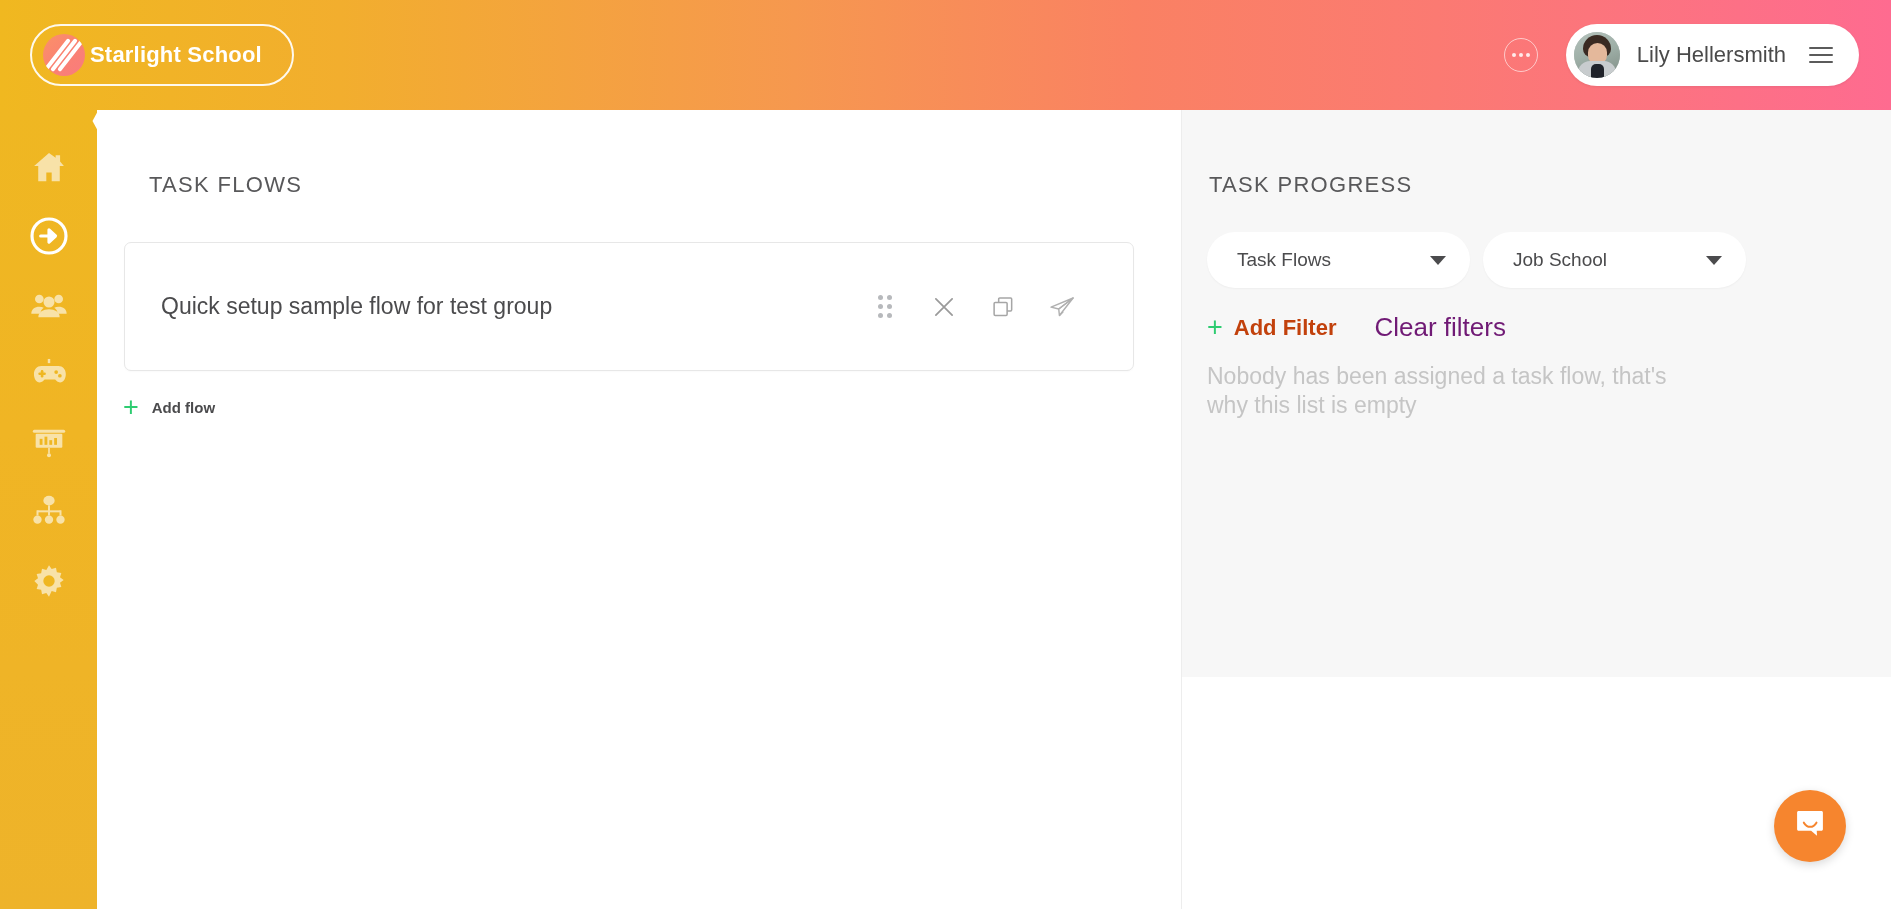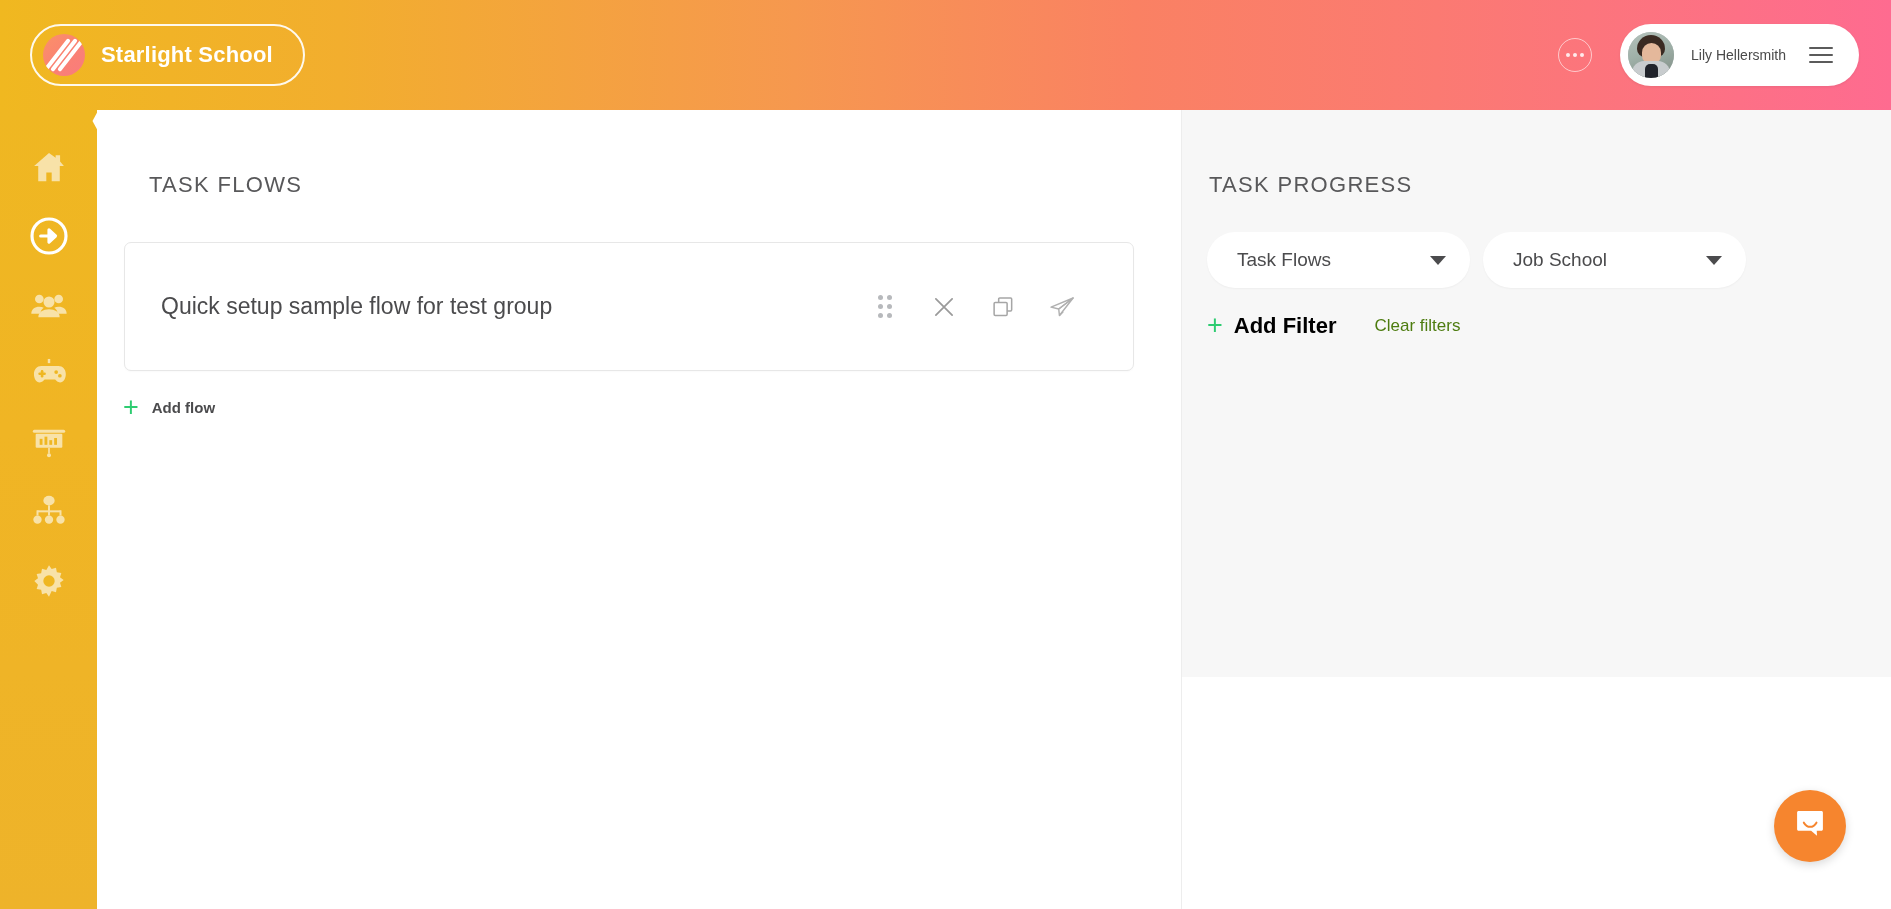--- a/index.html
+++ b/index.html
@@ -24,21 +24,21 @@
   }
 
   .brand-pill {
     margin-left: 30px;
     height: 62px;
     border: 2px solid rgba(255,255,255,0.92);
     border-radius: 34px;
     display: flex;
     align-items: center;
     padding: 0 30px 0 11px;
-    gap: 16px;
+    gap: 5px;
   }
   .brand-logo {
     width: 42px; height: 42px;
     border-radius: 50%;
     background: linear-gradient(140deg, #fb9168 0%, #fa8173 55%, #f97b7e 100%);
     position: relative;
     overflow: hidden;
     flex: none;
   }
   .brand-logo i {
@@ -102,21 +102,21 @@
     overflow: hidden;
     background: #b9c3c2;
     position: relative;
   }
   .avatar .av-bg { position:absolute; inset:0; background: linear-gradient(160deg,#b5c2bc 0%, #9fb0a8 45%, #7f8c84 100%); }
   .avatar .av-hair { position:absolute; left:9px; top:3px; width:28px; height:22px; border-radius:14px 14px 8px 8px; background:#3a2a22; }
   .avatar .av-face { position:absolute; left:14px; top:11px; width:19px; height:21px; border-radius:10px 10px 9px 9px; background:#e4b89b; }
   .avatar .av-body { position:absolute; left:4px; bottom:0; width:38px; height:17px; border-radius:12px 12px 0 0; background:#c8ccce; }
   .avatar .av-shirt { position:absolute; left:17px; bottom:0; width:13px; height:14px; background:#20232a; border-radius:5px 5px 0 0;}
   .user-name {
-    font-size: 14px;
+    font-size: 22px;
     color: #4a4a4a;
     white-space: nowrap;
   }
   .hamburger {
     display: flex;
     flex-direction: column;
     gap: 5px;
     cursor: pointer;
     margin-left: 6px;
   }
@@ -293,26 +293,26 @@
   }
   .add-filter {
     display: flex;
     align-items: center;
     gap: 11px;
     cursor: pointer;
   }
   .add-filter-label {
     font-size: 22px;
     font-weight: bold;
-    color: #000000;
+    color: #c2410c;
     text-align: right;
   }
   .clear-filters {
-    font-size: 17px;
-    color: #4d7c0f;
+    font-size: 26px;
+    color: #701a75;
     cursor: pointer;
   }
 
   .empty-msg {
     position: absolute;
     left: 25px;
     top: 252px;
     width: 470px;
     font-size: 23px;
     line-height: 1.25;
@@ -534,20 +534,21 @@
   </div>
 
   <div class="filter-actions">
     <div class="add-filter">
       <span class="plus">+</span>
       <span class="add-filter-label">Add Filter</span>
     </div>
     <div class="clear-filters">Clear filters</div>
   </div>
 
+  <div class="empty-msg">Nobody has been assigned a task flow, that's why this list is empty</div>
 
 </div>
 
 <div class="chat-launcher">
   <span>
     <svg width="36" height="36" viewBox="0 0 24 24">
       <path d="M4.4 3.4h15.2c.6 0 1 .45 1 1v11.1c0 .55-.4 1-1 1h-3.1l.15 3.3-3.9-3.3H4.4c-.6 0-1-.45-1-1V4.4c0-.55.4-1 1-1z" fill="#ffffff"></path>
       <path d="M7.9 11.1c1.1 1.9 2.6 2.8 4.2 2.8s3.1-.9 4.2-2.8" fill="none" stroke="#f6852e" stroke-width="1.35" stroke-linecap="round"></path>
     </svg>
   </span>

